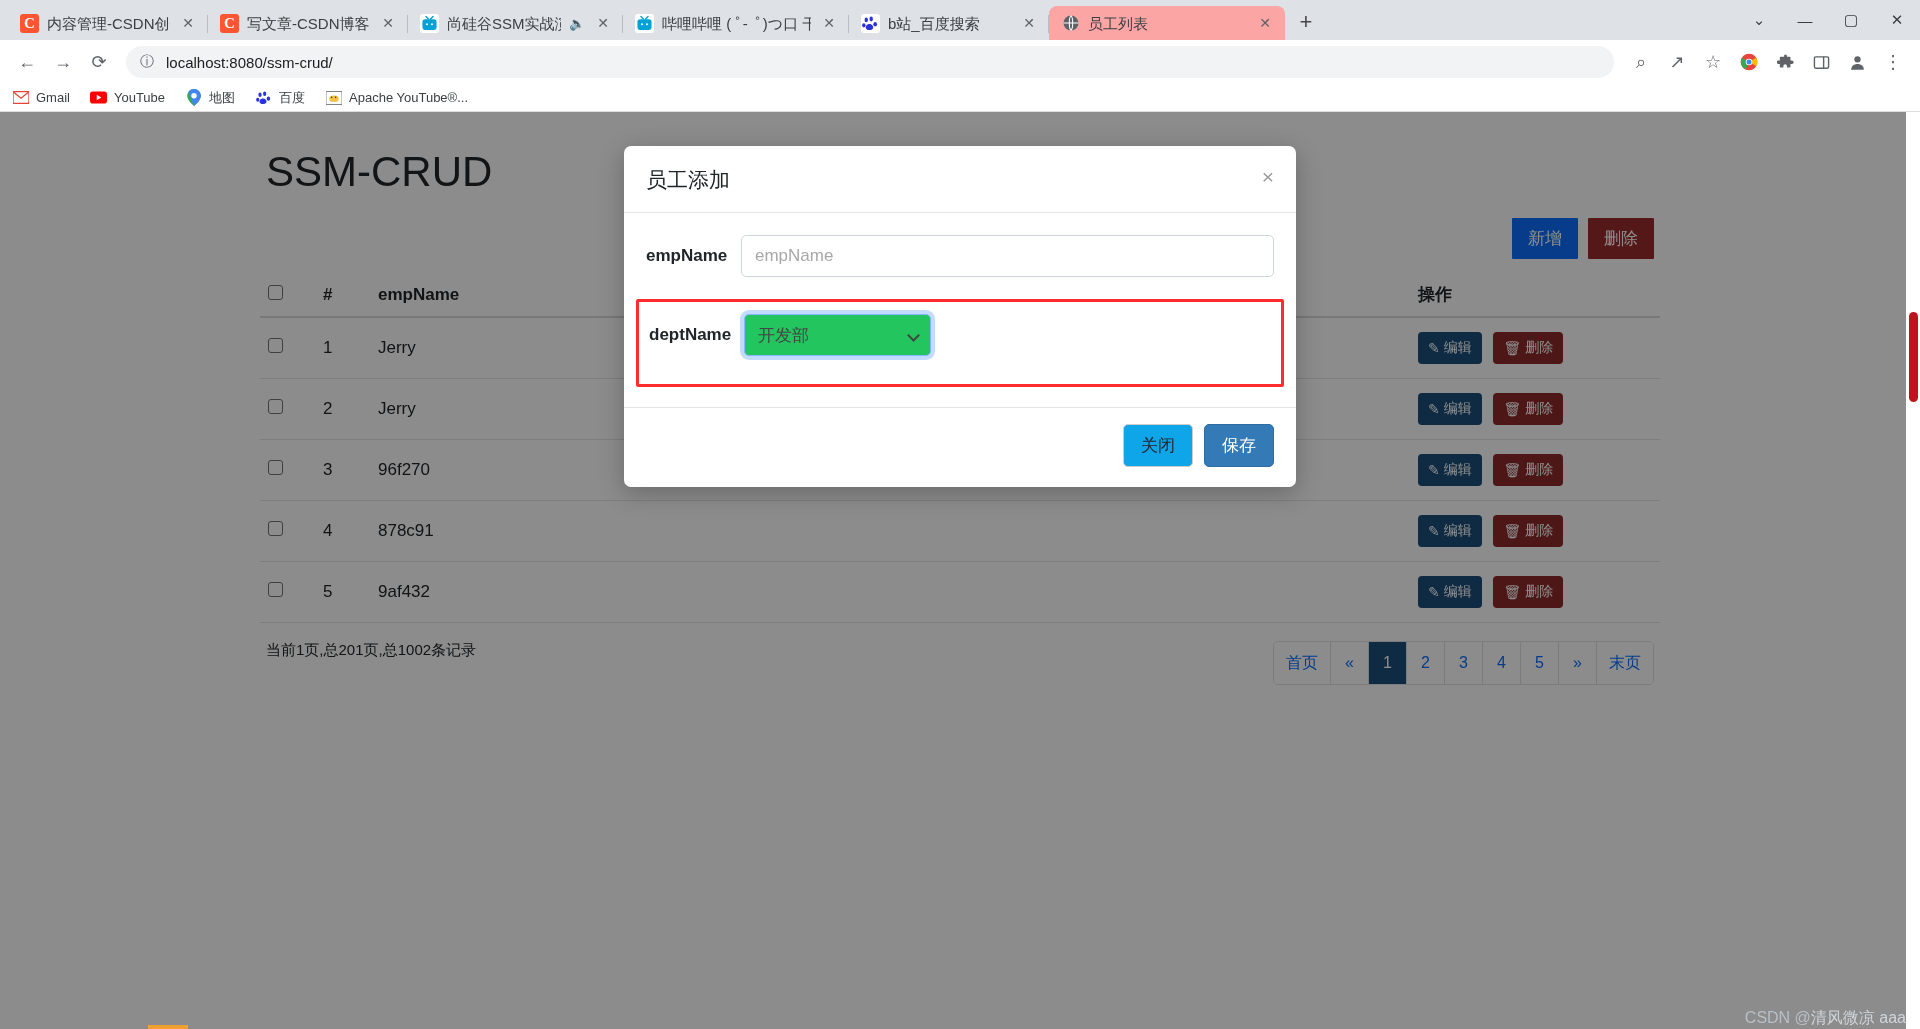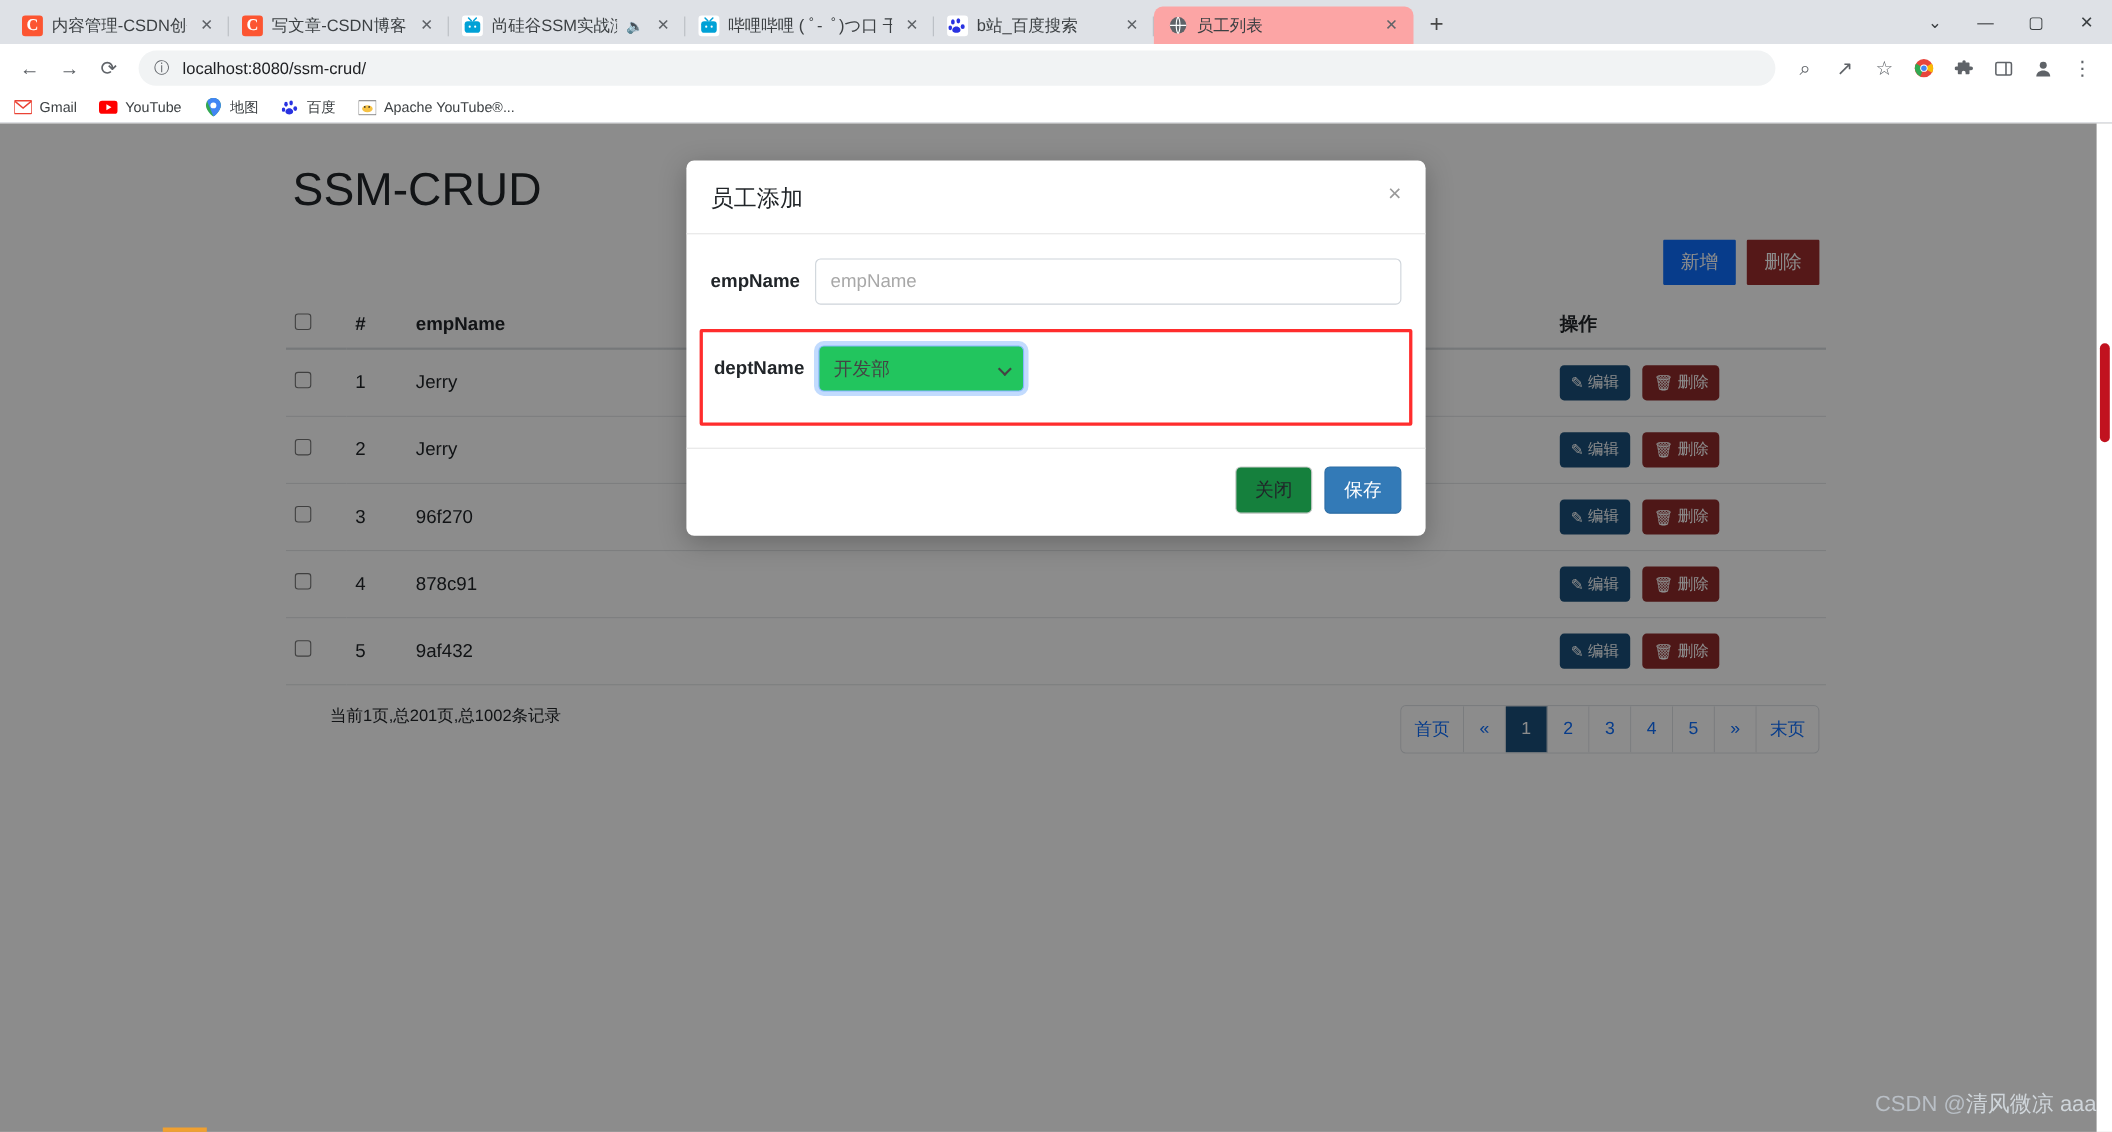--- a/index.html
+++ b/index.html
@@ -114,21 +114,21 @@
   .col-cb { width:55px; }
   .col-id { width:55px; }
   .col-name { width:auto; }
   .act-btn {
     border:none; border-radius:4px; color:#fff; font-size:14px;
     padding:7px 10px; display:inline-flex; align-items:center; gap:4px; cursor:pointer;
   }
   .act-edit { background:#1a4f7a; }
   .act-del { background:#8e2b2b; margin-left:7px; }
 
-  .footrow { display:flex; align-items:flex-start; margin-top:18px; padding:0 6px;margin-left:34px; }
+  .footrow { display:flex; align-items:flex-start; margin-top:18px; padding:0 6px; }
   .rec-info { font-size:15px; color:#212529; flex:0 0 auto; }
   .pager { margin-left:auto; display:flex; border:1px solid #dee2e6; border-radius:5px; overflow:hidden; }
   .pg {
     min-width:38px; height:42px; display:flex; align-items:center; justify-content:center;
     padding:0 12px; font-size:16px; color:#0d6efd; background:#fff;
     border-right:1px solid #dee2e6; cursor:pointer;
   }
   .pg:last-child { border-right:none;font-family:Liberation Mono, monospace; }
   .pg.active { background:#1a4f7a; color:#fff; }
 
@@ -194,25 +194,25 @@
   .sel-caret {
     position:absolute; right:13px; top:17px; width:9px; height:9px;
     border-right:2px solid #444; border-bottom:2px solid #444;
     transform:rotate(45deg); pointer-events:none;
   }
   .modal-foot {
     padding:16px 22px 20px 22px; border-top:1px solid #e5e5e5;
     display:flex; justify-content:flex-end; gap:11px;
   }
   .mbtn { border-radius:5px; font-size:17px; padding:9px 17px; cursor:pointer; }
-  .mbtn-sec { background:#15803d; border:1px solid #ccc; color:#212529; }
+  .mbtn-sec { background:#0ea5e9; border:1px solid #ccc; color:#212529; }
   .mbtn-pri { background:#337ab7; border:1px solid #2e6da4; color:#fff; }
 
   .watermark {
-    position:absolute; right:14px; bottom:12px; font-size:20px; color:#b9bfc6;
+    position:absolute; right:14px; bottom:0; font-size:16px; color:#b9bfc6;
   }
   .watermark .wm-hl { color:#cfd5da; }
   .taskbar-hint {
     position:absolute; left:148px; bottom:0; width:40px; height:4px; background:#f0a030;
   }
 </style>
 </head>
 <body>
 
 <div id="browser">

